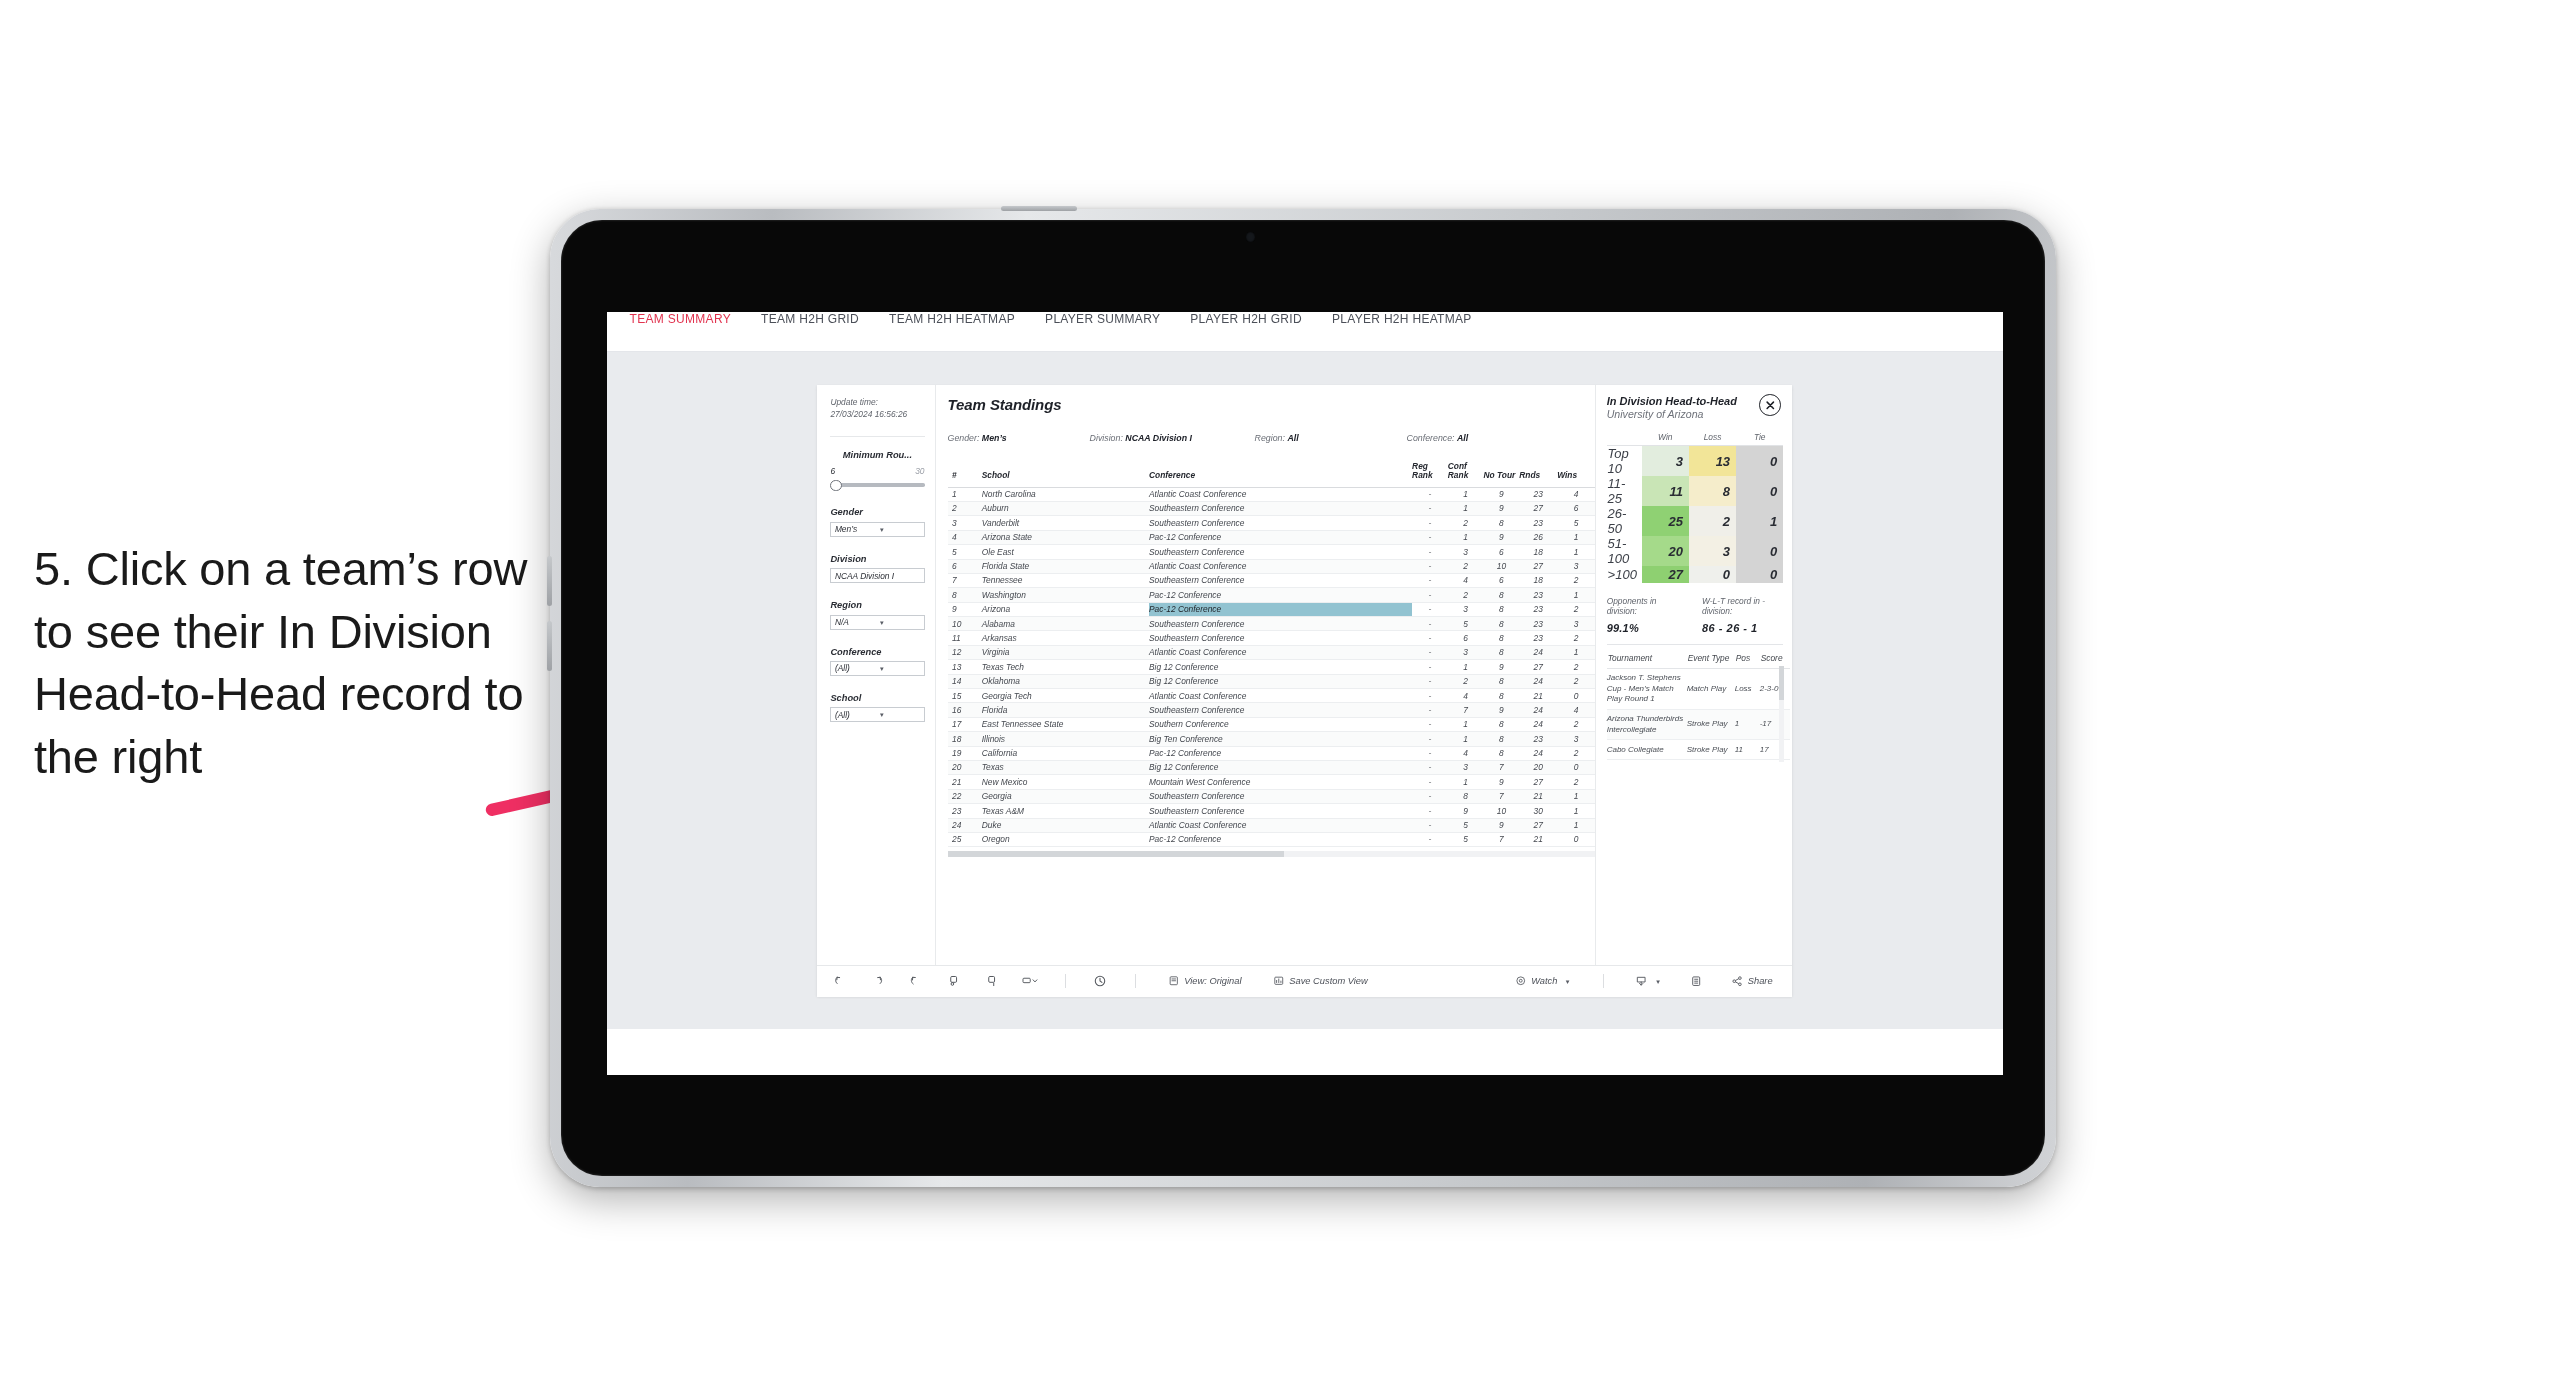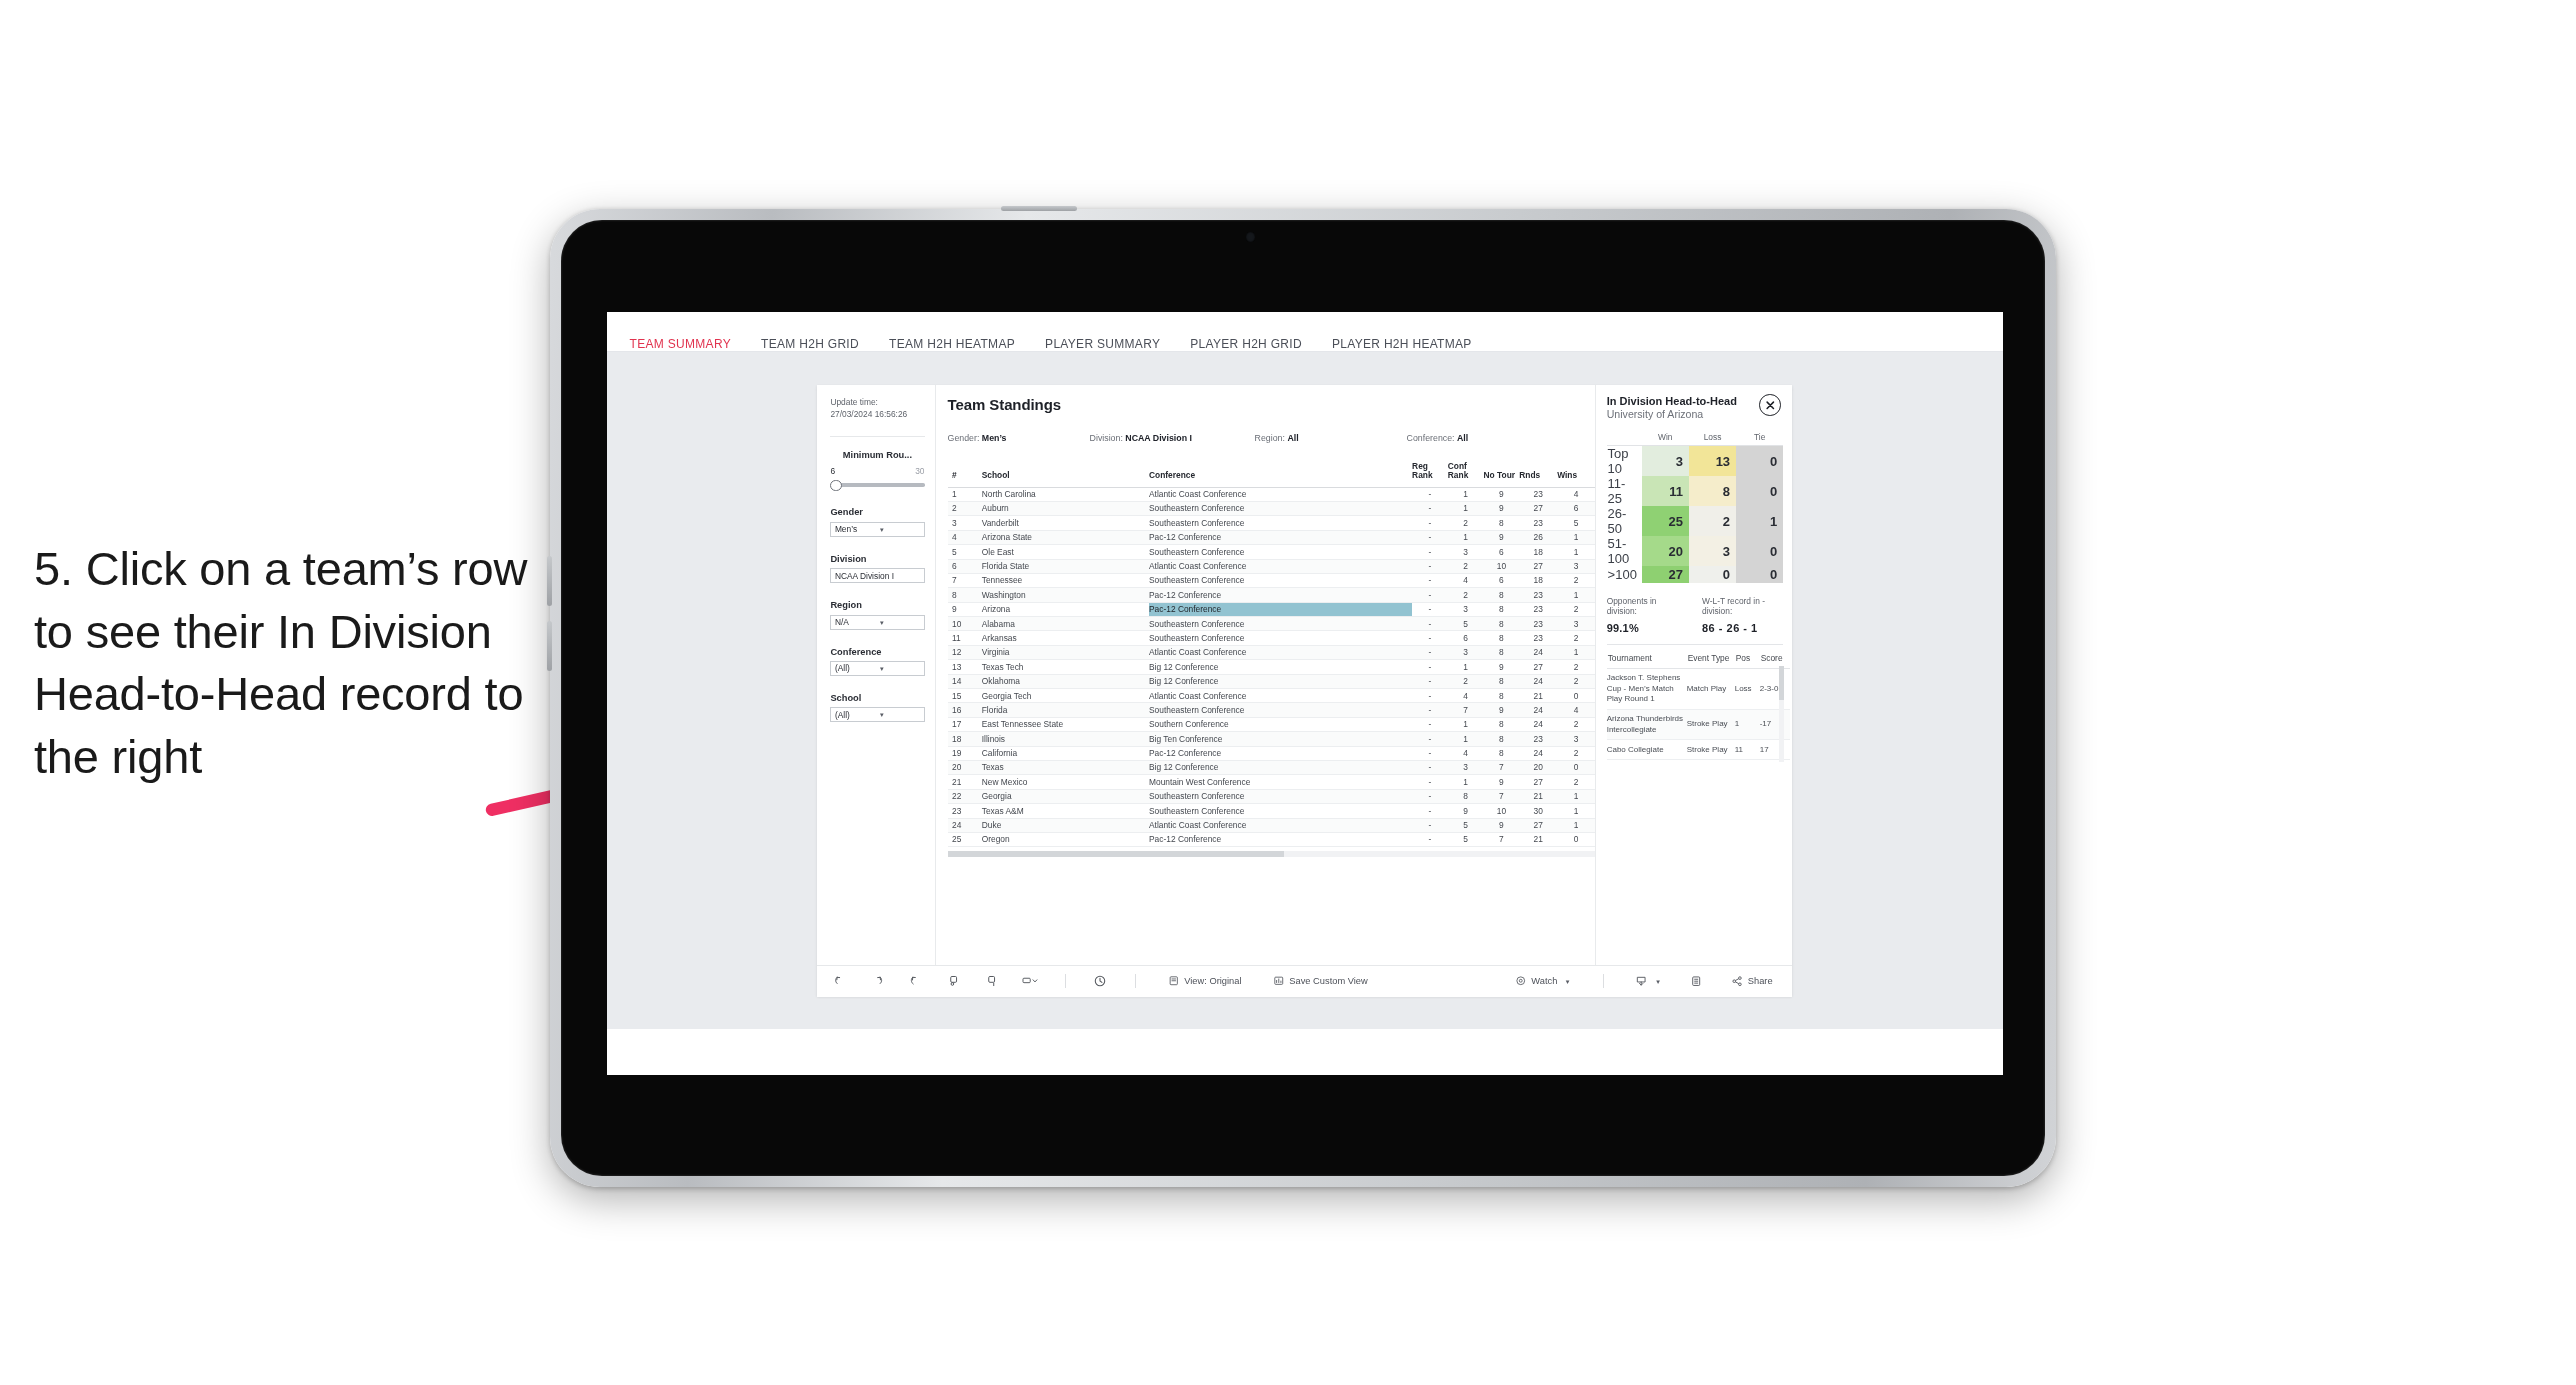--- a/index.html
+++ b/index.html
@@ -56,28 +56,28 @@
     display:flex;align-items:center;padding:0 24px;font-size:15px;color:#2d3038;
     letter-spacing:0.3px;border-bottom:2.7px solid transparent;box-sizing:border-box;height:51px;
     cursor:pointer;
   }
   .hnav-item.active{border-bottom-color:#e1334f;color:#20232b;}
   .hright{margin-left:auto;display:flex;align-items:center;padding-right:19.5px;gap:12.4px;color:#555962;font-size:12.4px;}
   .hdiv{color:#c2c5ca;}
 
   
   .subtabs{
-    height:39px;background:#fff;border-bottom:0.9px solid #e4e6ea;display:flex;align-items:flex-end;
+    height:39px;background:#fff;border-bottom:0.9px solid #e4e6ea;display:flex;align-items:flex-start;
     padding-left:23px;gap:0;
   }
   .subtab{font-size:12px;color:#4b4f58;letter-spacing:0.3px;padding:0 17.7px 0 0;margin-right:12.4px;cursor:pointer;white-space:nowrap;}
   .subtab.active{color:#e1334f;}
 
   
-  .canvas{background:#e9ebee;height:677px;padding-top:33px;box-sizing:border-box;}
+  .canvas{background:#e9ebee;height:677px;padding-top:33px;box-sizing:border-box;font-style:italic;}
   .viz{
     margin:0 auto;width:975px;height:612px;background:#fff;
     box-shadow:0 0.9px 2.7px rgba(0,0,0,.11);display:flex;flex-direction:column;
   }
   .viz-body{flex:1;display:flex;min-height:0;}
 
   
   .rail{width:119px;border-right:0.9px solid #e8eaec;padding:12.4px 10.6px 0 13.3px;box-sizing:border-box;flex:none;}
   .upd{font-size:8.4px;color:#5f636b;line-height:1.42;}
   .rail-sep{height:0.9px;background:#e6e8ea;margin:15px 0 13.3px;}

